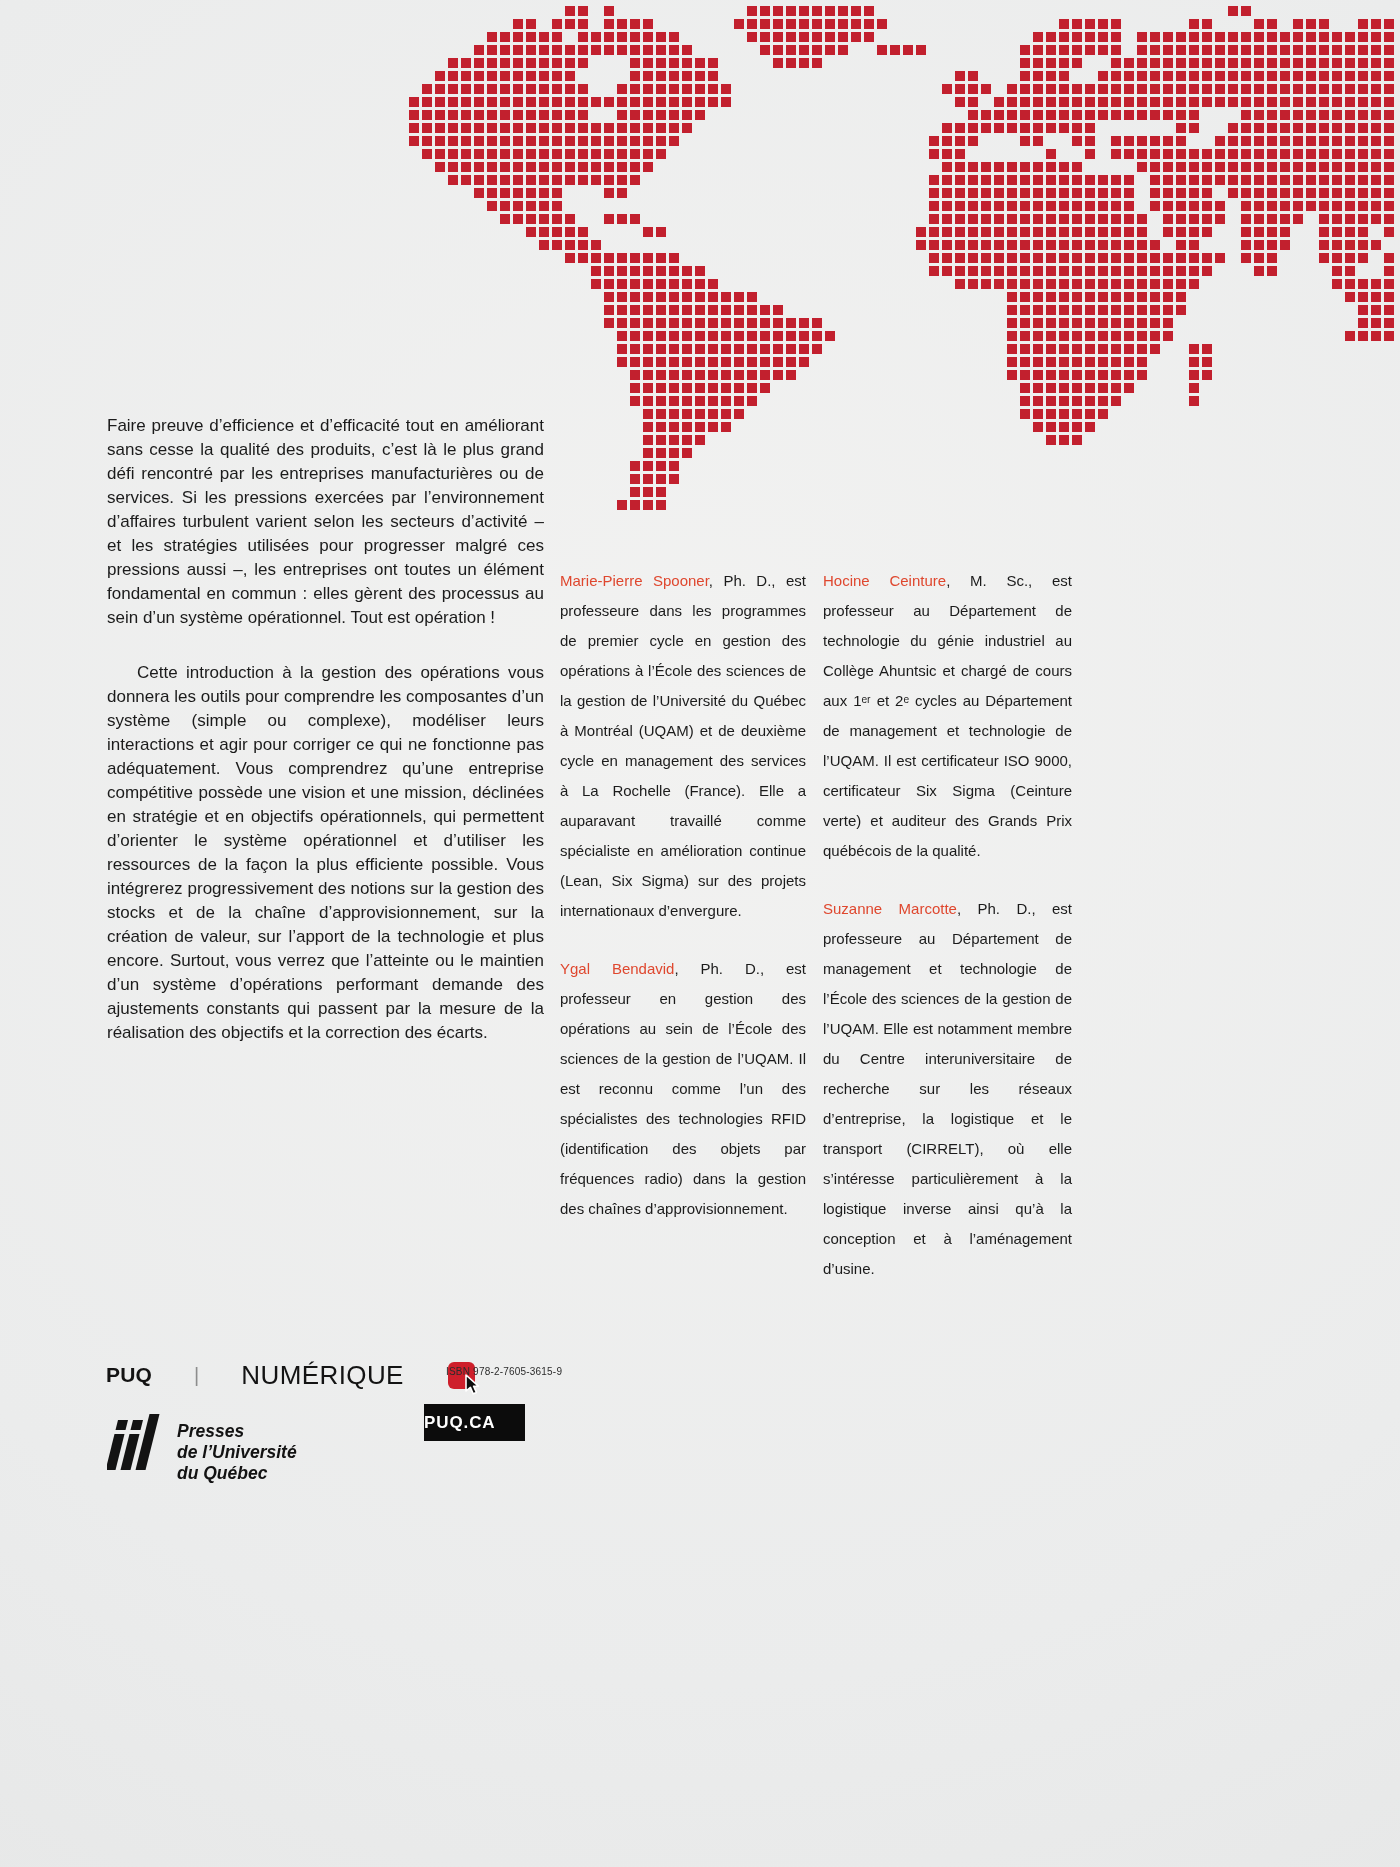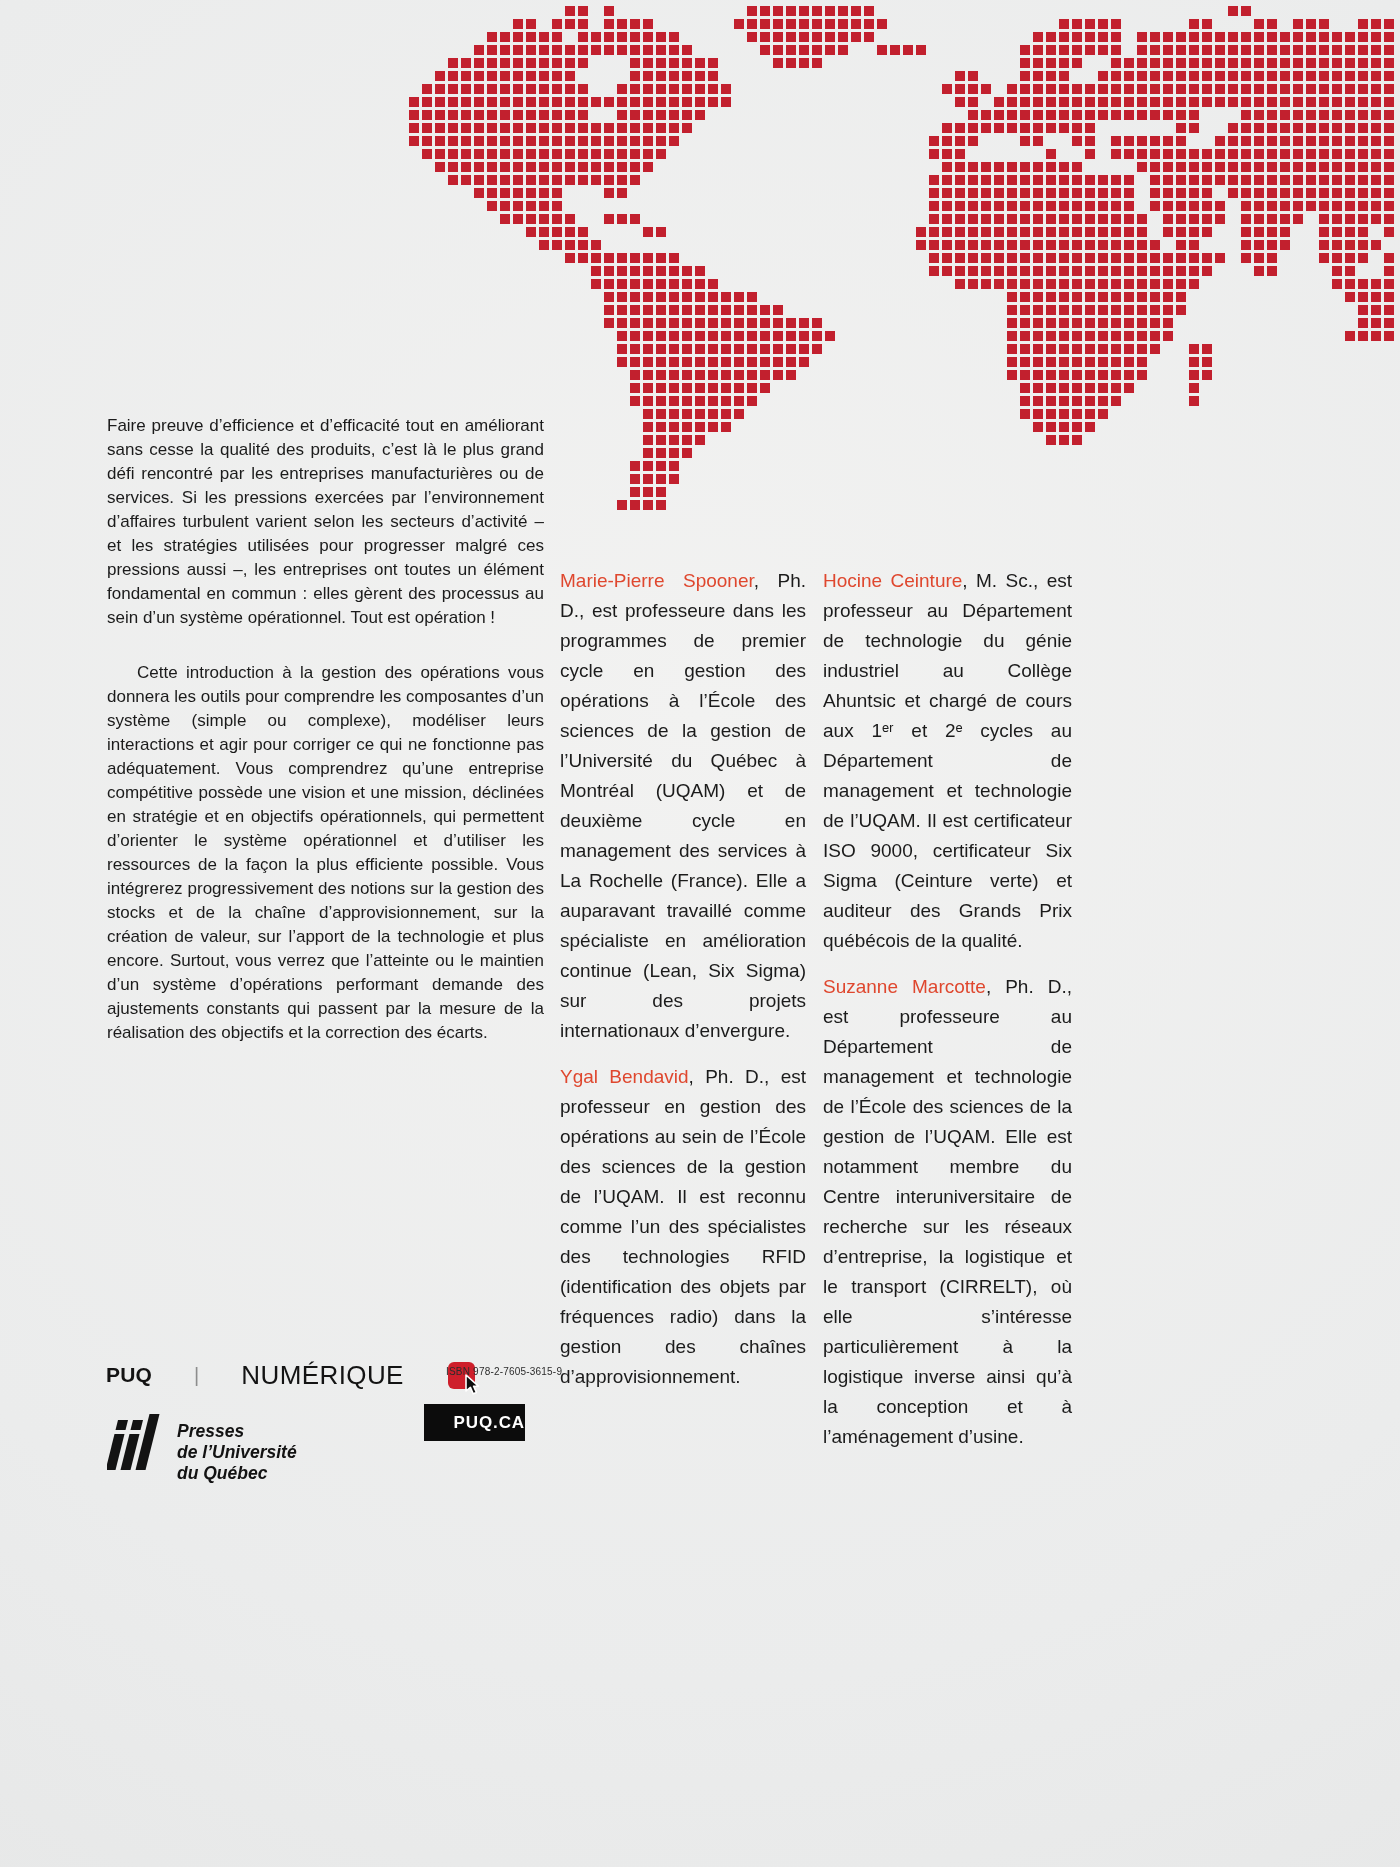--- a/index.html
+++ b/index.html
@@ -20,46 +20,46 @@
   .intro {
     position:absolute; left:107px; top:414px; width:437px;
     font-size:17px; line-height:24px; text-align:justify;
   }
   .intro p { margin:0; }
   .intro p + p { margin-top:31px; text-indent:30px; }
 
   
   .bio-col {
     position:absolute; top:566px; width:246px;
-    font-size:19px; line-height:30px; text-align:justify;
+    font-size:15px; line-height:30px; text-align:justify;
   }
   #bio-col-1 { left:560px; }
   #bio-col-2 { left:823px; width:249px; }
   .bio-col p { margin:0; }
-  .bio-col p + p { margin-top:16px; }
+  .bio-col p + p { margin-top:28px; }
   .bio-name { color:#df472e; }
 
   
   .brand { position:absolute; left:106px; top:1360px; height:30px; display:flex; align-items:center;gap:33px; }
   .brand-puq { font-weight:700; font-size:21px; letter-spacing:0.2px; color:#131313; }
   .brand-sep { margin:0 9px; color:#8d8d8d; font-size:20px; font-weight:400; }
   .brand-num { font-size:26px; color:#131313; letter-spacing:0.4px; }
   .brand-icon { position:relative; width:27px; height:27px; background:#ce1f2b; border-radius:6px; margin-left:11px; }
   .brand-icon svg { position:absolute; right:-8px; bottom:-7px; }
 
   
   .publisher { position:absolute; left:107px; top:1412px; display:flex; }
   .pub-text { margin-left:14px; font-weight:700; font-size:17.5px; line-height:21px; color:#131313; padding-top:9px;font-style:italic; }
 
   
   .isbn { position:absolute; left:446px; top:1366px; font-size:10px; color:#2c2c2c; letter-spacing:0.2px; }
   .site-box {
     position:absolute; left:424px; top:1404px; width:101px; height:37px;
     background:#0c0c0c; color:#ffffff;
-    display:flex; align-items:center; justify-content:flex-end;
+    display:flex; align-items:center; justify-content:flex-start;
     font-weight:700; font-size:17px; letter-spacing:0.9px;
   }
 </style>
 </head>
 <body>
 
 <div class="page">
 
   <div class="map" id="world-map"><svg width="1001" height="507" viewBox="0 0 1001 507">
         <g fill="#c2202e">

